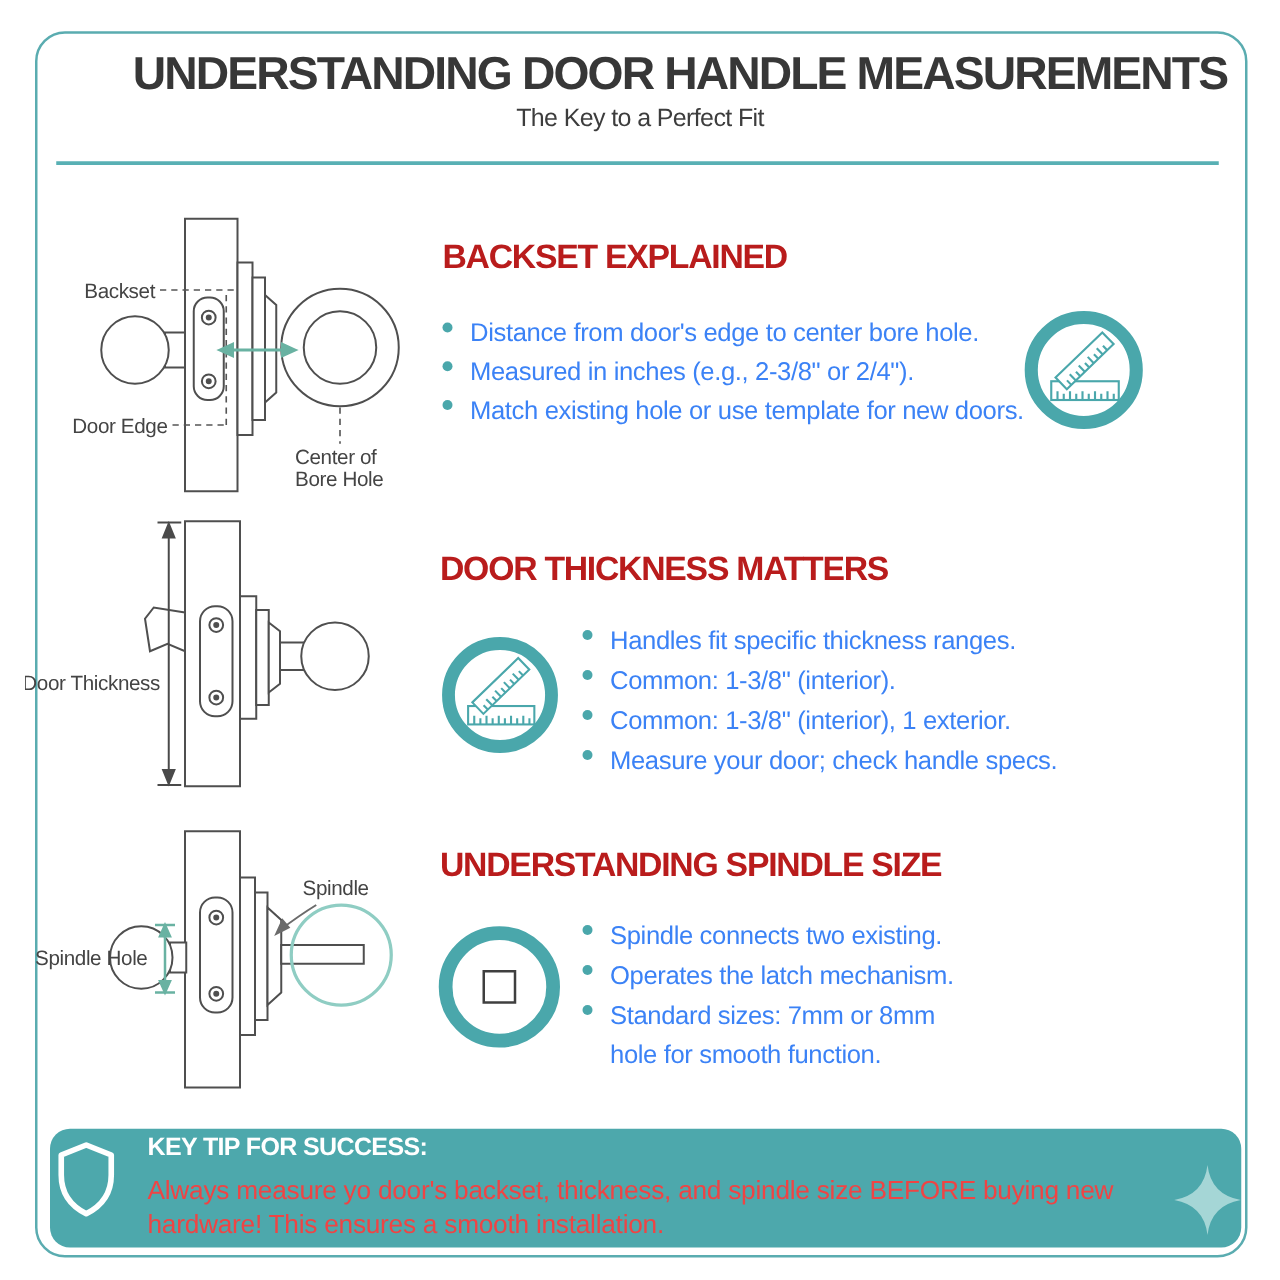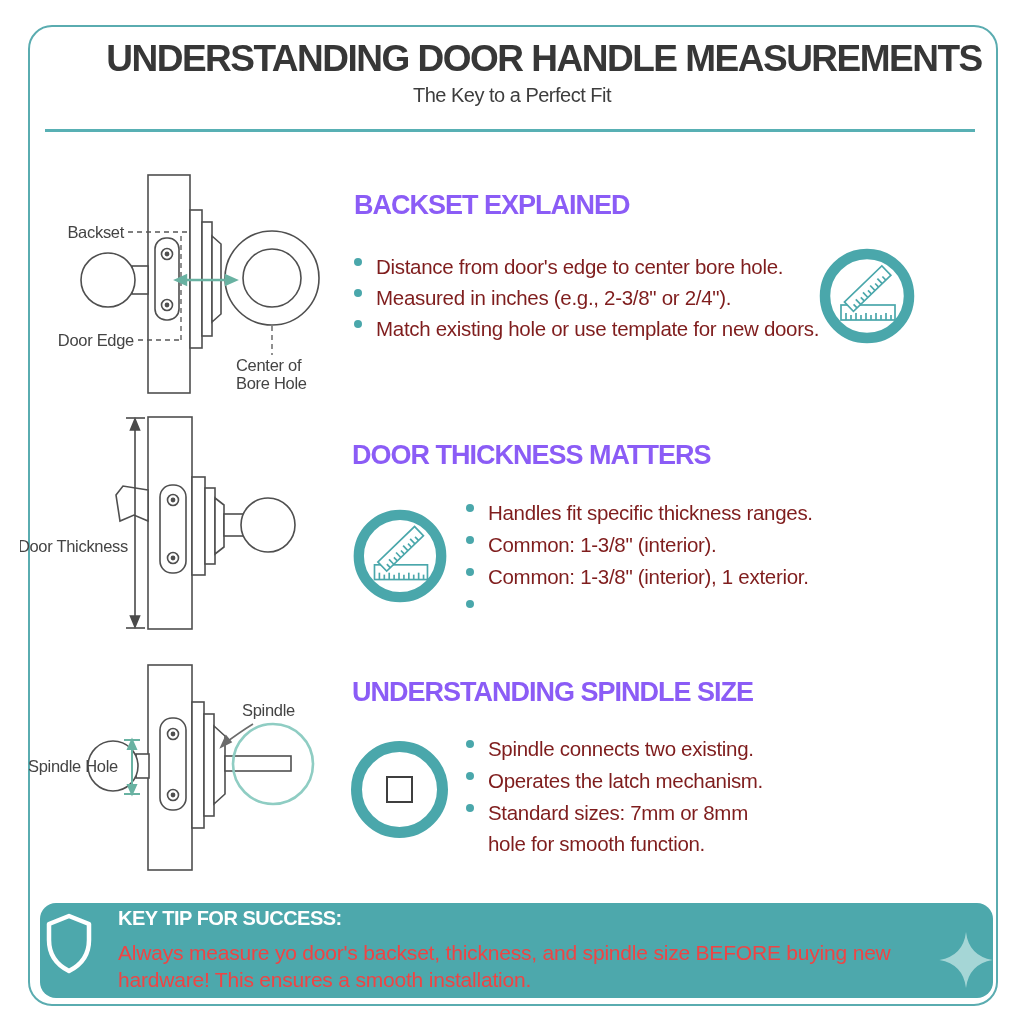--- a/index.html
+++ b/index.html
@@ -5,25 +5,25 @@
   html,body{margin:0;padding:0;background:#fff;}
   .canvas{position:relative;width:1024px;height:1024px;background:#fff;overflow:hidden;
           font-family:"Liberation Sans",sans-serif;color:#3a3a3a;}
   .page{position:absolute;left:28px;top:25px;width:966px;height:977px;
         border:2.5px solid #5aacb0;border-radius:24px;background:#fff;}
   .title{position:absolute;left:0;top:38px;width:1024px;text-align:center;
          font-size:37px;font-weight:700;letter-spacing:-1.5px;color:#373737;margin:0;padding-left:32px;}
   .subtitle{position:absolute;left:0;top:84px;width:1024px;text-align:center;
          font-size:20px;font-weight:400;letter-spacing:-0.5px;color:#3d3d3d;margin:0;}
   .divider{position:absolute;left:45px;top:129px;width:930px;height:2.5px;background:#58b0b4;}
-  .sec-head{position:absolute;font-size:27px;font-weight:700;letter-spacing:-1px;color:#8b5cf6;margin:0;}
+  .sec-head{position:absolute;font-size:27px;font-weight:700;letter-spacing:-1px;color:#b91c1c;margin:0;}
   .bullets{position:absolute;display:flex;flex-direction:column;}
   .brow{display:flex;align-items:flex-start;min-height:31px;}
   .dot{flex:0 0 auto;width:8px;height:8px;border-radius:50%;background:#4aa7ab;margin:7px 14px 0 0;}
-  .btxt{font-size:20.5px;line-height:31px;color:#7f1d1d;letter-spacing:-0.3px;}
+  .btxt{font-size:20.5px;line-height:31px;color:#3b82f6;letter-spacing:-0.3px;}
   .icon-badge{position:absolute;}
   svg{display:block;}
   svg text{font-family:"Liberation Sans",sans-serif;font-size:16.5px;fill:#444;letter-spacing:-0.3px;}
   .banner{position:absolute;left:40px;top:903px;width:953px;height:95px;background:#4da8ac;border-radius:16px;}
   .banner-head{position:absolute;left:118px;top:907px;font-size:20px;font-weight:700;
                letter-spacing:-0.5px;color:#fff;margin:0;}
   .banner-body{position:absolute;left:118px;top:939px;width:830px;font-size:21px;line-height:27px;
                color:#ef4444;letter-spacing:-0.2px;}
   .shield{position:absolute;left:46px;top:913px;}
   .sparkle{position:absolute;left:938px;top:930px;}
@@ -184,20 +184,21 @@
     <div class="brow" style="min-height:32px">
         <span class="dot"></span>
         <span class="btxt">Common: 1-3/8" (interior).</span>
       </div>
     <div class="brow" style="min-height:32px">
         <span class="dot"></span>
         <span class="btxt">Common: 1-3/8" (interior), 1 exterior.</span>
       </div>
     <div class="brow" style="min-height:32px">
         <span class="dot"></span>
+        <span class="btxt">Measure your door; check handle specs.</span>
       </div>
   </div>
 
   <svg class="diag" style="position:absolute;left:10px;top:652px" width="330" height="240" viewBox="0 0 330 240">
     <g stroke="#4f4f4f" stroke-width="1.6" fill="#fff">
       <rect x="138" y="13" width="44" height="205"></rect>
       <rect x="126" y="102" width="13" height="24"></rect>
       <circle cx="103" cy="114" r="25"></circle>
       <rect x="150" y="66" width="26" height="92" rx="12"></rect>
       <circle cx="163" cy="82" r="5.5"></circle>

